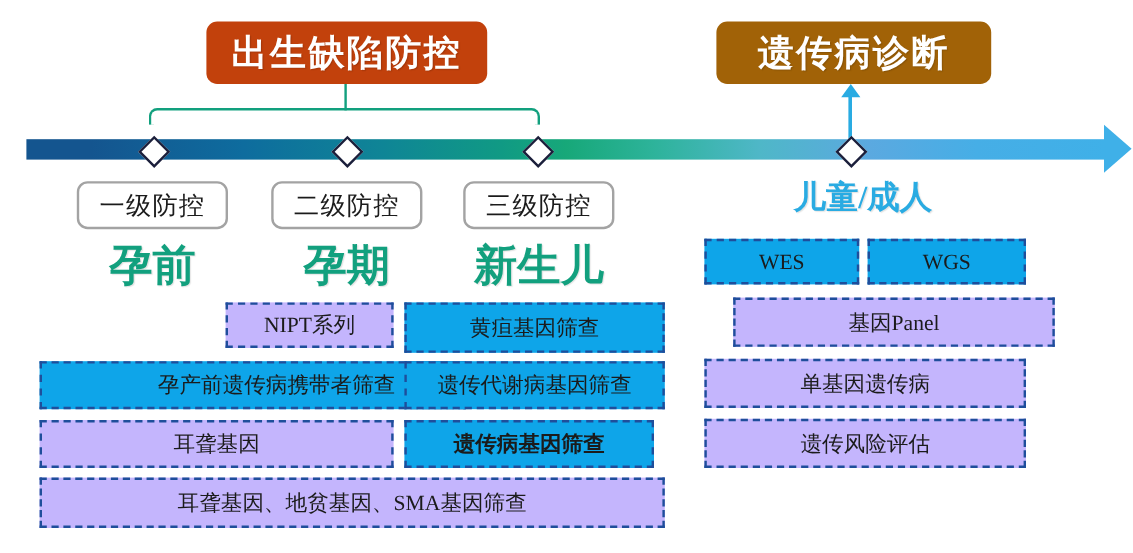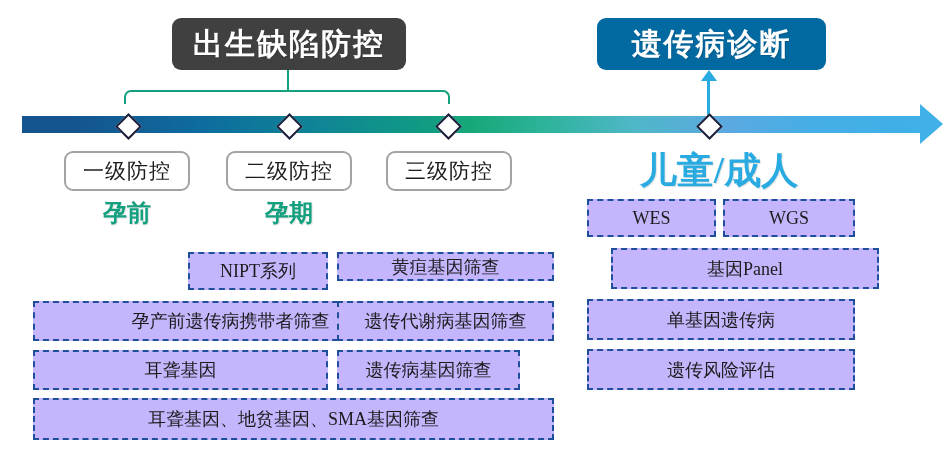--- a/index.html
+++ b/index.html
@@ -28,29 +28,29 @@
     color: #ffffff;
     font-weight: bold;
     letter-spacing: 2px;
     text-shadow: 1px 1px 1px rgba(0,0,0,0.15);
   }
   #banner-green {
     left: 172px;
     top: 18px;
     width: 234px;
     height: 52px;
-    background: #404040;
+    background: #c2410c;
     font-size: 30px;
   }
   #banner-blue {
     left: 597px;
     top: 18px;
     width: 229px;
     height: 52px;
-    background: #0369a1;
+    background: #a16207;
     font-size: 30px;
   }
 
   
   #bracket-stem {
     position: absolute;
     left: 287px;
     top: 70px;
     width: 2px;
     height: 22px;
@@ -151,67 +151,67 @@
     box-sizing: border-box;
   }
   #level-1 { left: 64px; width: 126px; }
   #level-2 { left: 226px; width: 126px; }
   #level-3 { left: 386px; width: 126px; }
 
   
   .stage-label {
     position: absolute;
     top: 197px;
-    font-size: 24px;
+    font-size: 36px;
     font-weight: bold;
     color: #12A07E;
     text-shadow: 1px 1px 1px rgba(0,0,0,0.12);
     text-align: center;
   }
   #stage-1 { left: 64px; width: 126px; }
   #stage-2 { left: 226px; width: 126px; }
   #stage-3 { left: 386px; width: 126px; }
 
   #stage-4 {
     position: absolute;
     left: 584px;
     top: 146px;
     width: 270px;
     text-align: center;
-    font-size: 37px;
+    font-size: 27px;
     font-weight: bold;
     color: #29ABE2;
     text-shadow: 1px 1px 1px rgba(0,0,0,0.12);
   }
 
   
   .chip {
     position: absolute;
     border: 2px dashed #1F4E9B;
     display: flex;
     align-items: center;
     justify-content: center;
     font-size: 18px;
     color: #1B1B1B;
     box-sizing: border-box;
     text-align: center;
     background: #c4b5fd;
   }
-  .chip.shaded { background: #c4b5fd; }
+  .chip.shaded { background: #0ea5e9; }
 
   
   #chip-nipt   { left: 188px; top: 252px; width: 140px; height: 38px; }
   #chip-carrier{ left: 33px;  top: 301px; width: 355px; height: 40px; padding-left: 40px; }
   #chip-folate { left: 33px;  top: 350px; width: 295px; height: 40px; }
   #chip-wide   { left: 33px;  top: 398px; width: 521px; height: 42px; }
 
   
-  #chip-jaundice { left: 337px; top: 252px; width: 217px; height: 29px; }
+  #chip-jaundice { left: 337px; top: 252px; width: 217px; height: 42px; }
   #chip-metab    { left: 337px; top: 301px; width: 217px; height: 40px; }
-  #chip-genetic  { left: 337px; top: 350px; width: 183px; height: 40px; }
+  #chip-genetic  { left: 337px; top: 350px; width: 208px; height: 40px; font-weight: bold; }
 
   
   #chip-wes    { left: 587px; top: 199px; width: 129px; height: 38px; }
   #chip-wgs    { left: 723px; top: 199px; width: 132px; height: 38px; }
   #chip-panel  { left: 587px; top: 248px; width: 268px; height: 41px; margin-left: 24px; }
   #chip-mono   { left: 587px; top: 299px; width: 268px; height: 41px; }
   #chip-risk   { left: 587px; top: 349px; width: 268px; height: 41px; }
   #chip-chromo { left: 587px; top: 398px; width: 268px; height: 42px; }
 </style>
 </head>
@@ -234,20 +234,21 @@
   <div id="diamond-2" class="diamond"></div>
   <div id="diamond-3" class="diamond"></div>
   <div id="diamond-4" class="diamond"></div>
 
   <div id="level-1" class="level-box">一级防控</div>
   <div id="level-2" class="level-box">二级防控</div>
   <div id="level-3" class="level-box">三级防控</div>
 
   <div id="stage-1" class="stage-label">孕前</div>
   <div id="stage-2" class="stage-label">孕期</div>
+  <div id="stage-3" class="stage-label">新生儿</div>
   <div id="stage-4">儿童/成人</div>
 
   <div id="chip-nipt" class="chip">NIPT系列</div>
   <div id="chip-carrier" class="chip shaded">孕产前遗传病携带者筛查</div>
   <div id="chip-folate" class="chip">耳聋基因</div>
   <div id="chip-wide" class="chip">耳聋基因、地贫基因、SMA基因筛查</div>
 
   <div id="chip-jaundice" class="chip shaded">黄疸基因筛查</div>
   <div id="chip-metab" class="chip shaded">遗传代谢病基因筛查</div>
   <div id="chip-genetic" class="chip shaded">遗传病基因筛查</div>

